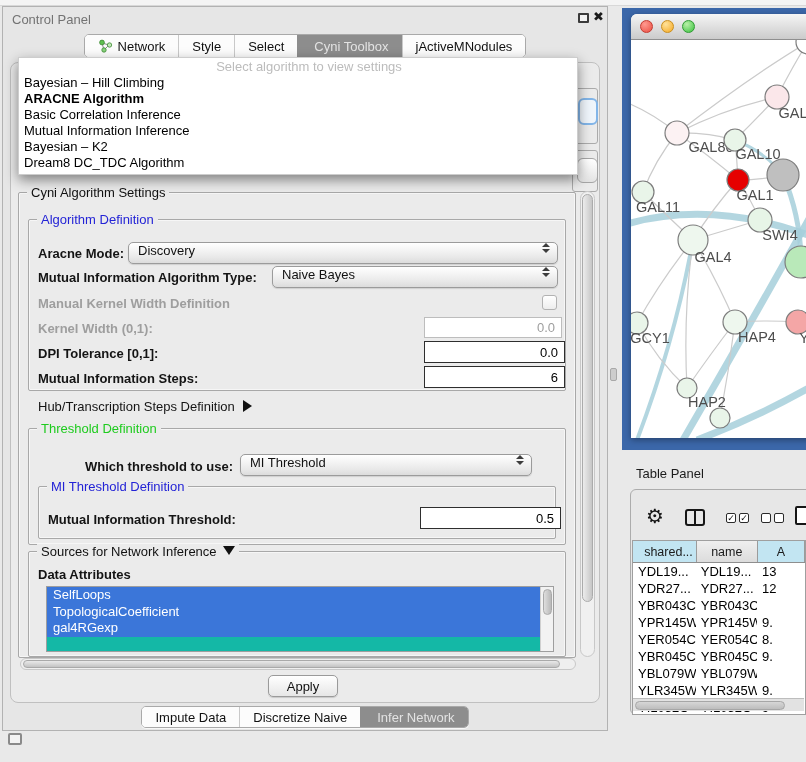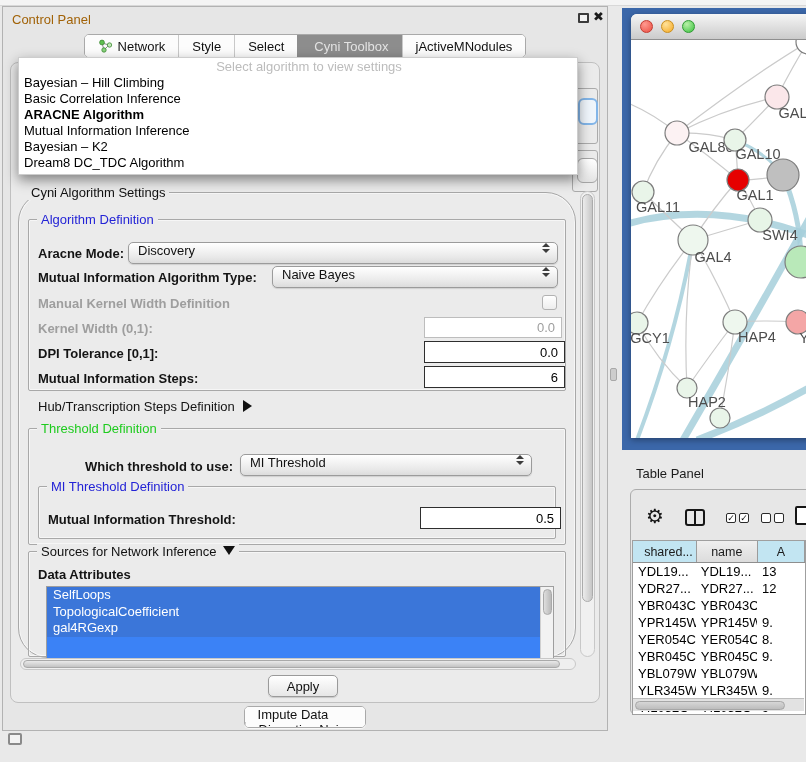--- a/index.html
+++ b/index.html
@@ -6,33 +6,33 @@
   html,body { width:806px; height:762px; }
   body { font-family:"Liberation Sans","DejaVu Sans",sans-serif; background:#e9e9e9; overflow:hidden; }
   #app { position:relative; width:806px; height:762px; overflow:hidden; background:#e9e9e9; }
   .abs { position:absolute; }
 
   
   #top-strip { left:0; top:0; width:806px; height:6px; background:#f4f4f4; border-bottom:1px solid #d8d8d8; }
 
   
   #cp-bg { left:2px; top:6px; width:606px; height:725px; background:#e6e6e6; border:1px solid #b2b2b2; }
-  #cp-title { left:12px; top:12px; font-size:13px; color:#a16207; }
+  #cp-title { left:12px; top:12px; font-size:13px; color:#737373; }
   #cp-float { left:578px; top:13px; width:11px; height:10px; border:2px solid #3a3a3a; border-radius:1px; background:#f2f2f2; }
   #cp-close { left:593px; top:9px; font-size:13px; font-weight:bold; color:#1a1a1a; }
 
   
   .tabbar { display:flex; justify-content:center; }
   #top-tabs { left:2px; top:34px; width:606px; }
   #bottom-tabs { left:2px; top:706px; width:606px; }
   .seg { display:flex; height:24px; border:1px solid #a9a9a9; border-radius:5px; background:#fcfcfc; overflow:hidden; box-shadow:0 1px 0 rgba(255,255,255,.7); }
   .seg .item { display:flex; align-items:center; gap:5px; padding:0 13px; font-size:13px; color:#111; border-left:1px solid #c9c9c9; background:#fcfcfc; }
   .seg .item:first-child { border-left:none; }
   .seg .item.sel { background:#8d8d8d; color:#e3e3e3; border-left-color:#8d8d8d;padding-left:16px; }
-  #bottom-tabs .seg { height:22px;flex-direction:column; }
+  #bottom-tabs .seg { height:22px; }
 
   
   #cp-content { left:10px; top:62px; width:590px; height:641px; background:#ebebeb; border:1px solid #c0c0c0; border-radius:8px; }
 
   
   .frag-group { border:1px solid #ababab; border-radius:3px; background:#ebebeb; }
   #frag-g1 { left:572px; top:88px; width:26px; height:56px; }
   #frag-c1 { left:578px; top:98px; width:20px; height:27px; border:2px solid #82b5e8; border-radius:6px; background:#eff5fb; }
   #frag-g2 { left:572px; top:150px; width:26px; height:42px; }
   #frag-c2 { left:577px; top:158px; width:21px; height:25px; border:1px solid #a6a6a6; border-radius:6px; background:linear-gradient(#ffffff,#e3e3e3); }
@@ -67,21 +67,21 @@
             display:flex; align-items:center; justify-content:flex-end; padding:0 6px; }
   .tfield.disabled { border:1px solid #bdbdbd; color:#9e9e9e; }
 
   .checkbox { position:absolute; width:15px; height:15px; border:1px solid #b2b2b2; border-radius:3px;
               background:linear-gradient(#ffffff,#ededed); }
 
   .tri-right { display:inline-block; width:0; height:0; border-top:6px solid transparent; border-bottom:6px solid transparent; border-left:9px solid #111; margin-left:8px; vertical-align:-1px; }
   .tri-down  { display:inline-block; width:0; height:0; border-left:6px solid transparent; border-right:6px solid transparent; border-top:9px solid #111; margin-left:6px; vertical-align:1px; }
 
   
-  #attr-list { left:46px; top:586px; width:508px; height:80px; background:#3b82f6; border:1px solid #9e9e9e; display:flex; }
+  #attr-list { left:46px; top:586px; width:508px; height:66px; background:#14b8a6; border:1px solid #9e9e9e; display:flex; }
   #attr-items { flex:1; overflow:hidden; }
   #attr-items .li { height:16.5px; line-height:16.5px; font-size:13px; color:#fff; background:#3b76d9; padding:0 6px; white-space:nowrap; }
   #attr-vsb { width:13px; background:#f2f2f2; border-left:1px solid #cfcfcf; position:relative; }
   #attr-vsb .thumb { position:absolute; left:1.5px; top:2px; width:9px; height:26px; border-radius:5px; background:linear-gradient(90deg,#dedede,#b9b9b9); border:1px solid #a9a9a9; }
 
   
   #settings-vsb { left:580px; top:191px; width:15px; height:466px; background:#f0f0f0; border:1px solid #c8c8c8; border-radius:8px; }
   #settings-vsb .thumb { position:absolute; left:1px; top:2px; width:11px; height:88%; border-radius:6px; background:linear-gradient(90deg,#ececec,#c6c6c6); border:1px solid #ababab; }
   #settings-hsb { left:20px; top:658px; width:556px; height:12px; background:#efefef; border:1px solid #c8c8c8; border-radius:7px; }
   #settings-hsb .thumb { position:absolute; left:2px; top:1px; width:97%; height:8px; border-radius:5px; background:linear-gradient(#e9e9e9,#c3c3c3); border:1px solid #a9a9a9; }
@@ -172,28 +172,28 @@
   <div class="abs" id="cp-content"></div>
 
   <div class="abs frag-group" id="frag-g1"></div>
   <div class="abs" id="frag-c1"></div>
   <div class="abs frag-group" id="frag-g2"></div>
   <div class="abs" id="frag-c2"></div>
 
   <div class="abs" id="popup">
     <div class="prompt">Select algorithm to view settings</div>
     <div class="it">Bayesian – Hill Climbing</div>
+    <div class="it bold">ARACNE Algorithm</div>
     <div class="it">Basic Correlation Inference</div>
-    <div class="it bold">ARACNE Algorithm</div>
     <div class="it">Mutual Information Inference</div>
     <div class="it">Bayesian – K2</div>
     <div class="it">Dream8 DC_TDC Algorithm</div>
   </div>
 
-  <div class="group" style="left:18px; top:192px; width:558px; height:466px;border-radius:30px;">
+  <div class="group" style="left:18px; top:192px; width:558px; height:466px;">
     <span class="legend">Cyni Algorithm Settings</span>
   </div>
   <div class="abs" id="settings-vsb">
       <div class="thumb"></div>
     </div>
 
   <div class="group" style="left:28px; top:219px; width:538px; height:172px;">
     <span class="legend blue">Algorithm Definition</span>
   </div>
   <div class="lbl b" style="left:38px; top:246px;">Aracne Mode:</div>

